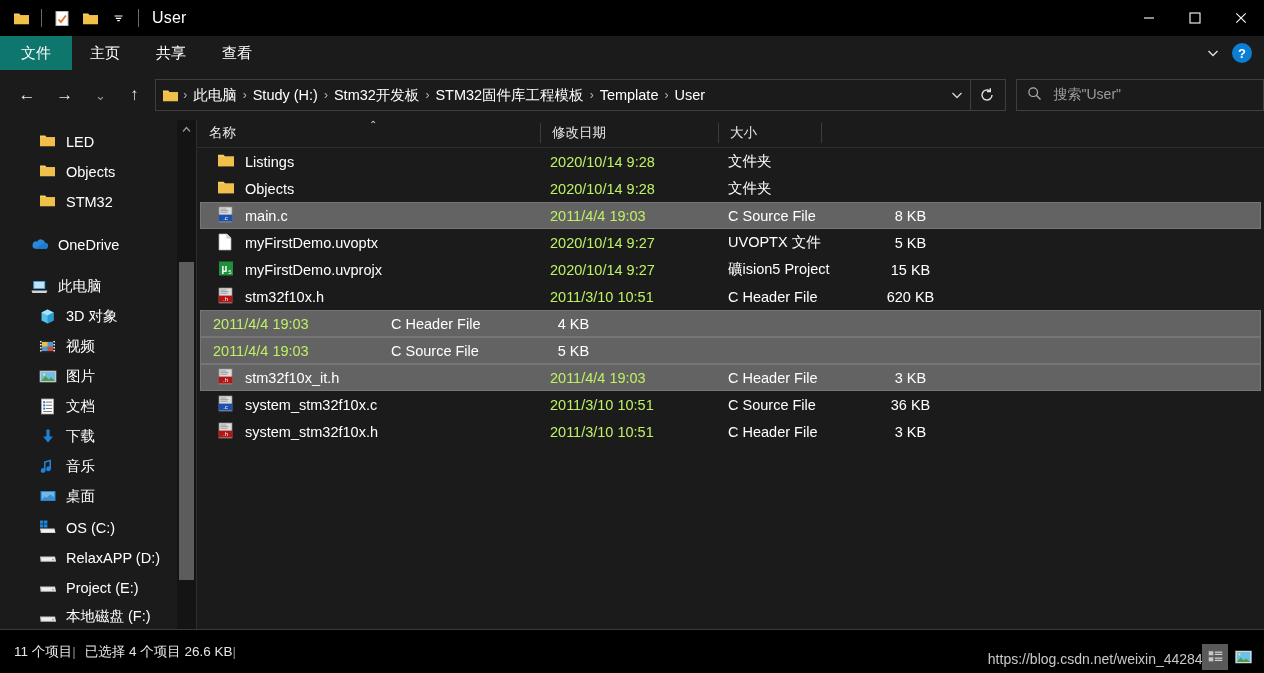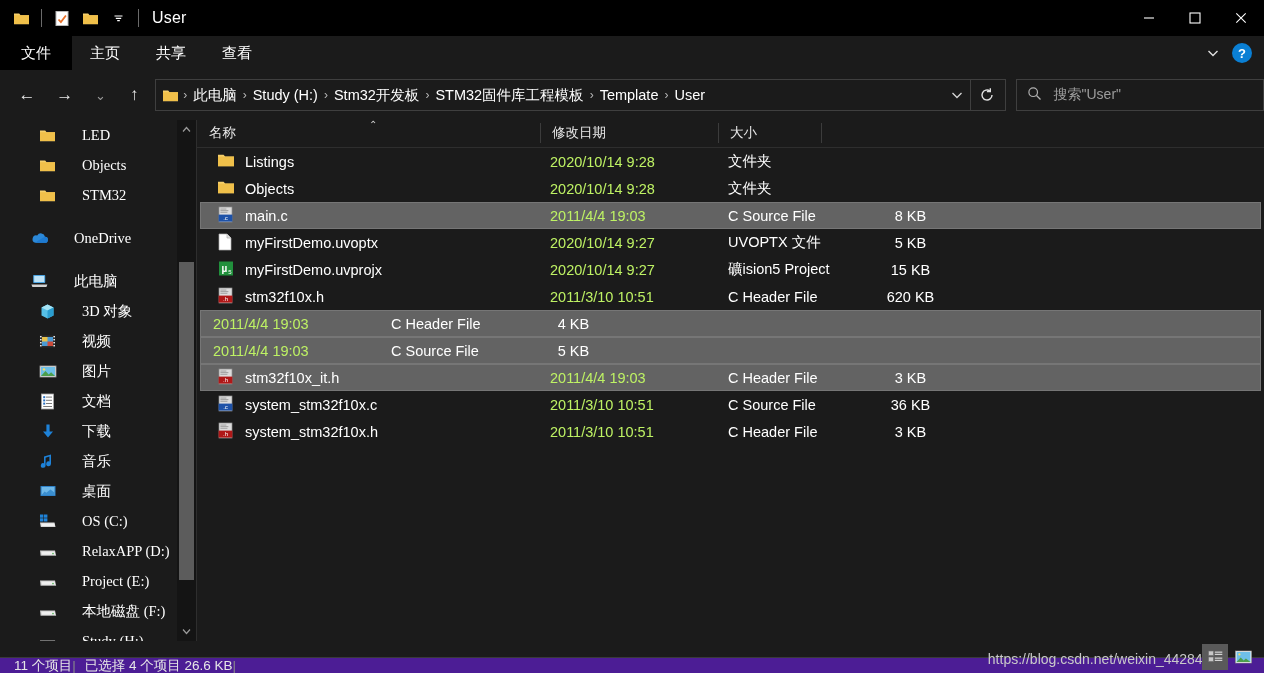--- a/index.html
+++ b/index.html
@@ -46,21 +46,21 @@
   .ribbon {
     position: absolute; left: 0; top: 36px; width: 1264px; height: 34px;
     background: #1b1b1b;
     display: flex; align-items: stretch;
   }
   .rtab {
     display: flex; align-items: center; justify-content: center;
     font-size: 15px; color: #ffffff; padding: 0 18px; cursor: default;
     min-width: 52px;
   }
-  .rtab.file { background: #000000; min-width: 72px; font-family: Liberation Mono, monospace; }
+  .rtab.file { background: #0f766e; min-width: 72px; font-family: Liberation Mono, monospace; }
   .ribbon-right {
     position: absolute; right: 4px; top: 0; height: 34px;
     display: flex; align-items: center; gap: 8px; padding-right: 8px;
   }
   .help-btn {
     width: 20px; height: 20px; border-radius: 50%;
     background: #0a7fd4; color: #ffffff; font-size: 13px; font-weight: bold;
     display: flex; align-items: center; justify-content: center;
     cursor: default;
   }
@@ -110,24 +110,23 @@
   }
   .search-ph { font-size: 14px; color: #9c9c9c; }
 
   
   .navpane {
     position: absolute; left: 0; top: 120px; width: 196px; height: 521px;
     background: #1b1b1b; overflow: hidden;
   }
   .nav-list { position: absolute; left: 0; top: 0; width: 176px; }
   .nav-item {
-    height: 30px; display: flex; align-items: center; gap: 25px;
+    height: 30px; display: flex; align-items: flex-end; gap: 9px;
     padding-left: 30px; cursor: default; font-size: 14.5px; color: #ffffff;
     white-space: nowrap;
-    font-family: Liberation Serif, serif;
   }
   .nav-item.lvl2 { padding-left: 38px; }
   .nav-gap { height: 13px; }
   .nav-icon { width: 19px; height: 19px; display: flex; align-items: center; justify-content: center; flex: none; }
 
   .navscroll {
     position: absolute; right: 0; top: 0; width: 19px; height: 521px;
     background: #141414;
   }
   .ns-arrow {
@@ -175,22 +174,22 @@
     display: flex; align-items: center; gap: 8px; font-size: 14.5px;
     color: #ffffff; padding-left: 16px; white-space: nowrap; overflow: hidden;
   }
   .c-date { font-size: 14.5px; color: #bef264; padding-left: 12px; white-space: nowrap; }
   .c-type { font-size: 14.5px; color: #ffffff; padding-left: 12px; white-space: nowrap; }
   .c-size { font-size: 14.5px; color: #ffffff; text-align: center; padding-right: 8px; white-space: nowrap; }
   .ficon { width: 20px; height: 20px; flex: none; position: relative; }
 
   
   .statusbar {
-    position: absolute; left: 0; bottom: 0; width: 1264px; height: 16px;
-    background: #4c1d95; display: flex; align-items: center;
+    position: absolute; left: 0; bottom: 0; width: 1264px; height: 44px;
+    background: #000000; display: flex; align-items: center;
     border-top: 1px solid #3a3a3a;
   }
   .st-text { font-size: 13.5px; color: #e6e6e6; padding-left: 14px; white-space: nowrap; }
   .st-sep { color: #8a8a8a; padding: 0 9px; }
   .viewbtns {
     position: absolute; right: 8px; bottom: 3px; display: flex; gap: 2px;
   }
   .vbtn {
     width: 26px; height: 26px; display: flex; align-items: center;
     justify-content: center; cursor: default;

